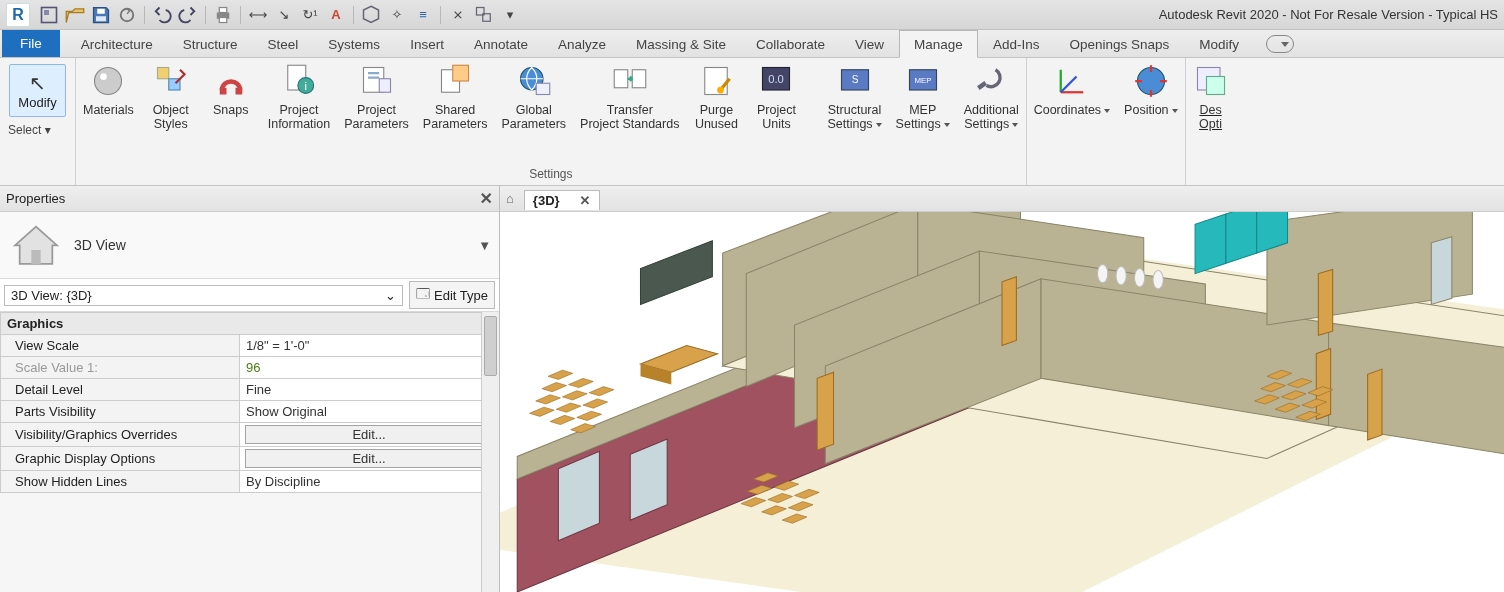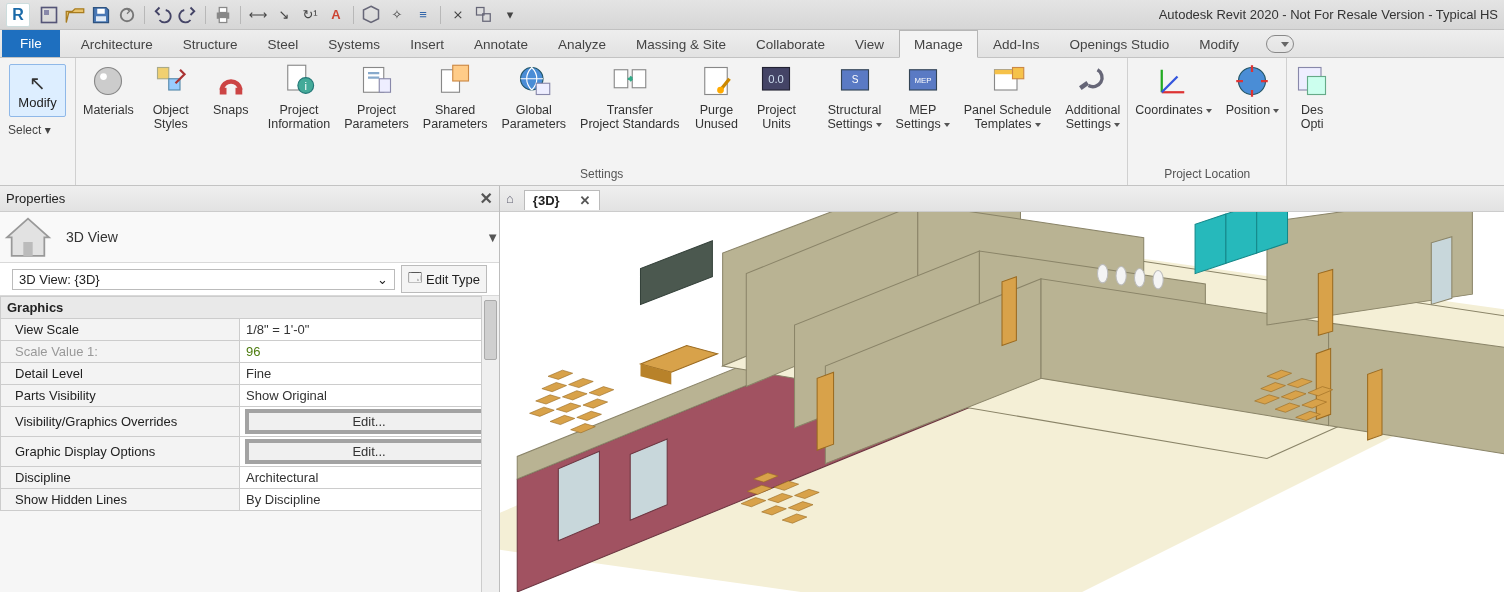--- a/index.html
+++ b/index.html
@@ -34,36 +34,36 @@
   .modify-btn .arrow{font-size:20px;color:#333;}
   .select-row{font-size:12px;color:#444;padding:4px 8px 6px 8px;width:100%;text-align:left;}
 
   
   .work { position:absolute; top:186px; left:0; right:0; bottom:0; display:flex;}
 
   
   .props { width:500px; background:#f6f6f6; border-right:1px solid #bdbdbd; display:flex; flex-direction:column;}
   .props-header{height:26px; display:flex; align-items:center; padding:0 6px; background:linear-gradient(#efefef,#e2e2e2); border-bottom:1px solid #ccc; font-size:13px;}
   .props-header .close{margin-left:auto;font-size:16px;font-weight:bold;color:#555;}
-  .type-row{display:flex;align-items:center;gap:10px;border-bottom:1px solid #d9d9d9;background:#f9f9f9;}
+  .type-row{display:flex;align-items:center;padding:8px;gap:10px;border-bottom:1px solid #d9d9d9;background:#f9f9f9;}
   .type-row .house{width:56px;height:50px;display:flex;align-items:center;justify-content:center;}
   .type-row .type-name{flex:1;font-size:14px;color:#333;}
   .type-row .dd{color:#555;}
-  .instance-row{display:flex;align-items:center;padding:2px 12px;gap:6px;border-bottom:1px solid #d9d9d9;background:#fff;font-size:13px;}
+  .instance-row{display:flex;align-items:center;padding:2px 4px;gap:6px;border-bottom:1px solid #d9d9d9;background:#fff;font-size:13px;}
   .instance-row .sel{flex:1;border:1px solid #bbb;background:#fff;padding:2px 6px;display:flex;align-items:center;justify-content:space-between;}
   .edit-type{border:1px solid #bbb;background:#f4f4f4;padding:2px 6px;display:flex;align-items:center;gap:4px;}
   .grid{flex:1;overflow:hidden;position:relative;}
   .grid table{width:100%;border-collapse:collapse;font-size:13px;}
   .grid td{border:1px solid #ccc;padding:3px 6px;background:#fff;}
   .grid td.k{background:#f3f3f3;width:48%;}
   .grid td.k.sub{padding-left:14px;}
   .grid td.v{color:#333;}
   .grid td.v.ro{color:#4d7c0f;}
   .grid .section td{background:#e9e9e9;font-weight:600;}
-  .grid .btncell{display:block;text-align:center;background:#f0f0f0;border:4px solid #a3a3a3;padding:1px 0;margin:-1px;}
+  .grid .btncell{display:block;text-align:center;background:#f0f0f0;border:1px solid #a3a3a3;padding:1px 0;margin:-1px;}
   .grid .chev{float:right;color:#666;}
   .grid-scroll{position:absolute;right:0;top:0;bottom:0;width:18px;background:#efefef;border-left:1px solid #ccc;}
   .grid-scroll .thumb{position:absolute;left:2px;right:2px;top:4px;height:60px;background:#cfcfcf;border:1px solid #aaa;border-radius:2px;}
 
   
   .view-wrap{flex:1;display:flex;flex-direction:column;}
   .view-tabs{height:26px;background:linear-gradient(#efefef,#e2e2e2);border-bottom:1px solid #ccc;display:flex;align-items:center;padding-left:6px;gap:10px;}
   .view-tab{display:flex;align-items:center;gap:6px;padding:2px 8px;border:1px solid #bbb;border-bottom:none;background:#fff;font-weight:600;font-size:13px;position:relative;top:1px;}
   .view-tab .x{margin-left:14px;color:#555;font-weight:bold;}
   .canvas{flex:1;position:relative;overflow:hidden;background:#fff;}
@@ -156,21 +156,21 @@
   <div class="tab">Steel</div>
   <div class="tab">Systems</div>
   <div class="tab">Insert</div>
   <div class="tab">Annotate</div>
   <div class="tab">Analyze</div>
   <div class="tab">Massing &amp; Site</div>
   <div class="tab">Collaborate</div>
   <div class="tab">View</div>
   <div class="tab active">Manage</div>
   <div class="tab">Add-Ins</div>
-  <div class="tab">Openings Studio</div>
+  <div class="tab">Openings Snaps</div>
   <div class="tab">Modify</div>
   <div class="help-pill"></div>
 </div>
 
 <div class="ribbon">
   <div class="modify-panel">
     <div class="modify-btn">
       <span class="arrow">↖</span>
       <span>Modify</span>
     </div>
@@ -299,31 +299,20 @@
       <div class="rbtn">
           <div class="ic">
             <svg viewBox="0 0 32 32">
               <rect x="4" y="6" width="24" height="18" fill="#5a7ac4" stroke="#345"></rect>
               <text x="16" y="18" text-anchor="middle" font-size="7" fill="#fff">MEP</text>
             </svg>
           </div>
           <span class="lbl drop">MEP
 Settings</span>
         </div>
-      <div class="rbtn" style="min-width:100px;">
-          <div class="ic">
-            <svg viewBox="0 0 32 32">
-              <rect x="4" y="6" width="20" height="18" fill="#fff" stroke="#888"></rect>
-              <rect x="4" y="6" width="20" height="4" fill="#f6c24a"></rect>
-              <rect x="20" y="4" width="10" height="10" fill="#f6c24a" stroke="#c84"></rect>
-            </svg>
-          </div>
-          <span class="lbl drop">Panel Schedule
-Templates</span>
-        </div>
       <div class="rbtn">
           <div class="ic">
             <svg viewBox="0 0 32 32">
               <path d="M20 6a8 8 0 1 1-8 14" fill="none" stroke="#667" stroke-width="3"></path>
               <rect x="4" y="18" width="8" height="4" fill="#667" transform="rotate(-35 8 20)"></rect>
             </svg>
           </div>
           <span class="lbl drop">Additional
 Settings</span>
         </div>
@@ -346,26 +335,25 @@
       <div class="rbtn">
           <div class="ic">
             <svg viewBox="0 0 32 32">
               <circle cx="16" cy="16" r="12" fill="#4a8dd6" stroke="#256"></circle>
               <path d="M16 2v6M16 24v6M2 16h6M24 16h6" stroke="#d33" stroke-width="2"></path>
             </svg>
           </div>
           <span class="lbl drop">Position</span>
         </div>
     </div>
-    <div class="ribbon-panel-title">Project Location</div>
   </div>
 
   <div class="ribbon-panel" style="border-right:none;">
     <div class="ribbon-panel-body">
-      <div class="rbtn" style="min-width:46px;">
+      <div class="rbtn" style="min-width:46px;text-decoration:underline;">
           <div class="ic">
             <svg viewBox="0 0 32 32">
               <rect x="4" y="4" width="20" height="20" fill="#eef" stroke="#88a"></rect>
               <rect x="12" y="12" width="16" height="16" fill="#cfe" stroke="#6a8"></rect>
             </svg>
           </div>
           <span class="lbl">Des
 Opti</span>
         </div>
     </div>
@@ -426,24 +414,20 @@
               <td class="k sub">Visibility/Graphics Overrides</td>
               <td class="v">
                 <span class="btncell">Edit...</span>
               </td>
             </tr>
         <tr>
               <td class="k sub">Graphic Display Options</td>
               <td class="v">
                 <span class="btncell">Edit...</span>
               </td>
-            </tr>
-        <tr>
-              <td class="k sub">Discipline</td>
-              <td class="v">Architectural</td>
             </tr>
         <tr>
               <td class="k sub">Show Hidden Lines</td>
               <td class="v">By Discipline</td>
             </tr>
       </tbody>
         </table>
       <div class="grid-scroll">
           <div class="thumb"></div>
         </div>

